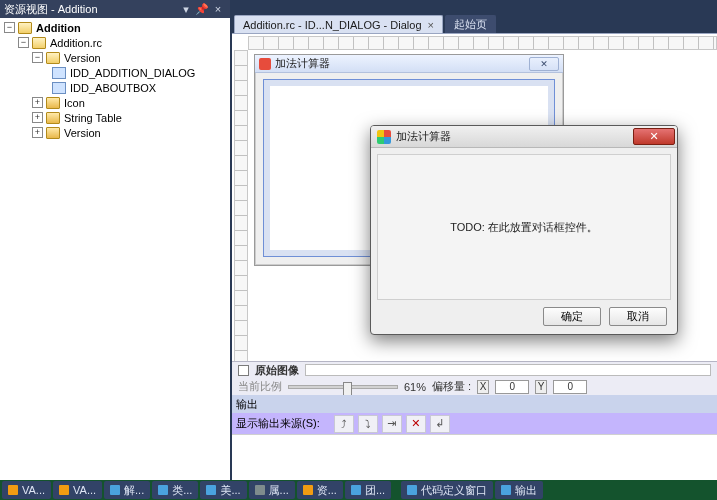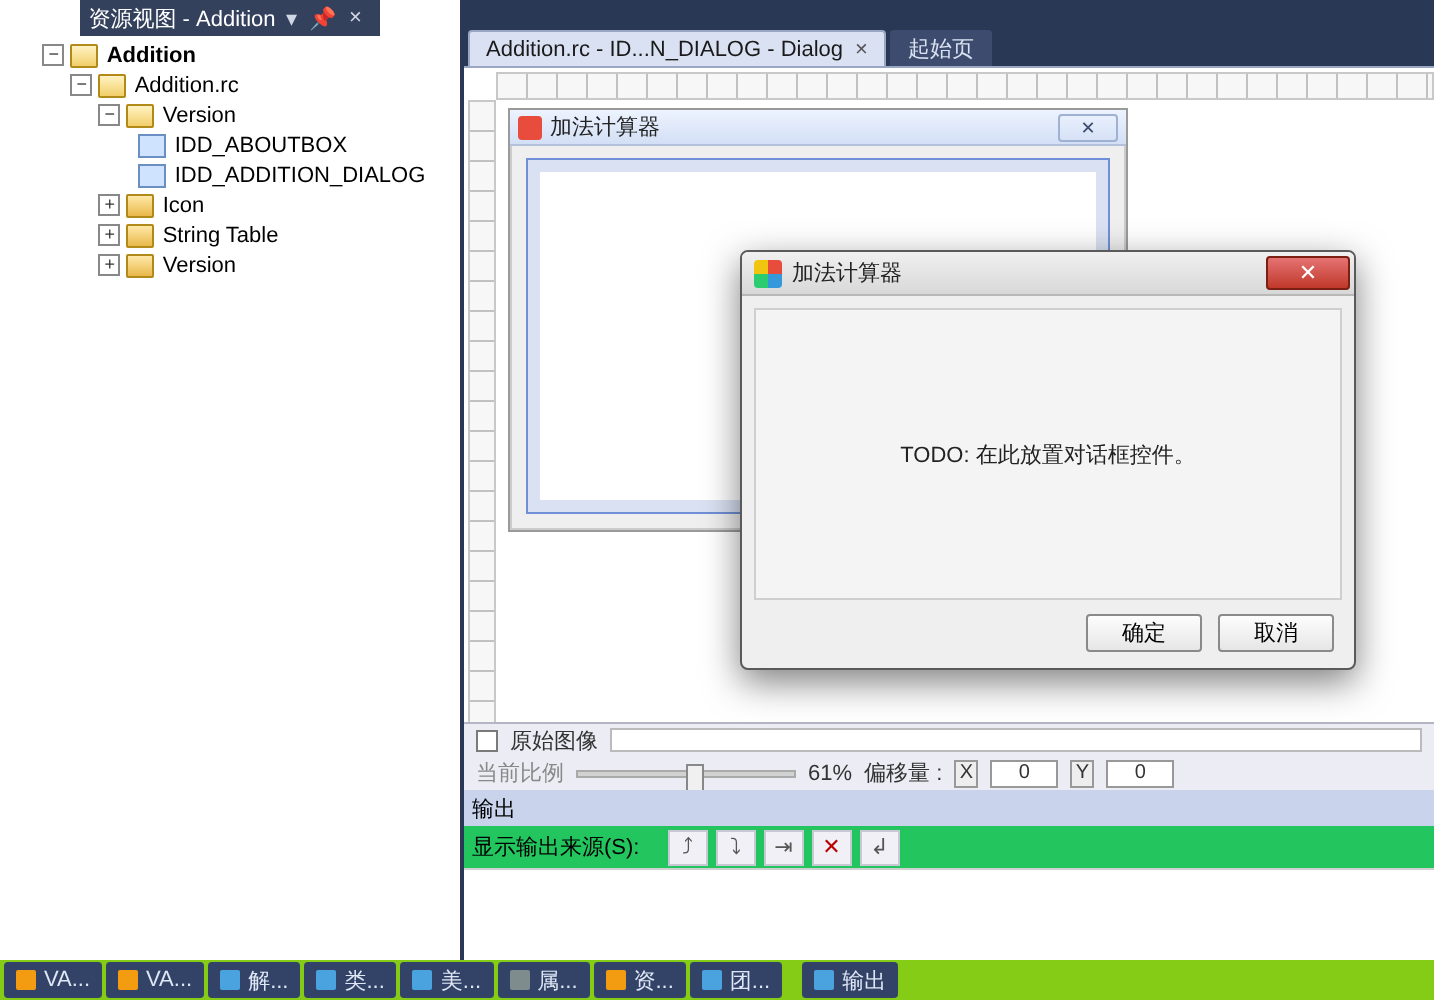--- a/index.html
+++ b/index.html
@@ -4,21 +4,21 @@
 <style>
   * { box-sizing: border-box; margin: 0; padding: 0; font-family: "Segoe UI", Tahoma, sans-serif; font-size: 11px; }
   body { width: 717px; height: 500px; background: #293955; overflow: hidden; position: relative; }
 
   
   .pane-header { height: 18px; background: #34415d; color: #fff; display: flex; align-items: center; padding: 0 4px; }
   .pane-header .title { flex: 1; }
   .pane-header .btn { width: 16px; height: 14px; display: flex; align-items: center; justify-content: center; cursor: pointer; color: #cfd6e4; }
 
   
-  .resource-pane { position: absolute; left: 0; top: 0; width: 230px; height: 480px; background: #fff; display: flex; flex-direction: column; align-items: center; }
+  .resource-pane { position: absolute; left: 0; top: 0; width: 230px; height: 480px; background: #fff; display: flex; flex-direction: column; }
   .tree { flex: 1; overflow: auto; padding: 2px 0 0 2px; color: #000; }
   .tree .row { display: flex; align-items: center; height: 15px; white-space: nowrap; cursor: default; }
   .tree .exp { width: 11px; height: 11px; border: 1px solid #888; margin-right: 3px; display: flex; align-items: center; justify-content: center; font-size: 9px; line-height: 1; color: #333; background: #fff; cursor: pointer; }
   .tree .ico { width: 14px; height: 12px; margin-right: 4px; display: inline-flex; align-items: center; justify-content: center; }
   .tree .bold { font-weight: 700; }
   .folder-closed { background: linear-gradient(#ffe9a8,#e8b84a); border: 1px solid #b28a1a; border-radius: 1px; }
   .folder-open { background: linear-gradient(#fff2c2,#f2cf6a); border: 1px solid #b28a1a; border-radius: 1px; }
   .dlg-ico { background: #cfe3ff; border: 1px solid #6b8fc2; }
 
   
@@ -47,27 +47,27 @@
   .strip-row { height:17px; display:flex; align-items:center; gap:6px; padding:0 6px; color:#333; }
   .chk { width:11px; height:11px; border:1px solid #7a7a7a; background:#fff; cursor:pointer; }
   .slider { flex: 0 0 110px; height:4px; background:#d2d2d2; border:1px solid #aaa; position:relative; }
   .slider::after { content:""; position:absolute; left:50%; top:-4px; width:7px; height:12px; background:#f0f0f0; border:1px solid #888; }
   .numbox { width:34px; height:14px; border:1px solid #999; background:#fff; text-align:center; font-size:10px; }
   .axis-lbl { width:12px; height:14px; border:1px solid #999; background:#eee; text-align:center; font-size:10px; }
 
   
   .output-pane { position:absolute; left:232px; right:0; top:395px; height:85px; background:#fff; display:flex; flex-direction:column; }
   .output-pane .pane-header { background:#c9d3ec; color:#000; }
-  .out-toolbar { height:22px; display:flex; align-items:center; gap:4px; padding:0 4px; border-bottom:1px solid #d0d0d0; background:#22c55e; }
+  .out-toolbar { height:22px; display:flex; align-items:center; gap:4px; padding:0 4px; border-bottom:1px solid #d0d0d0; background:#c4b5fd; }
   .out-toolbar select { height:18px; width:158px; font-size:11px; border:1px solid #9aa6c2; background:#fff; }
   .out-toolbar .tb { width:20px; height:18px; border:1px solid #c8c8d4; background:#f0f0f6; display:flex; align-items:center; justify-content:center; cursor:pointer; color:#555; }
   .out-body { flex:1; background:#fff; }
 
   
-  .statusbar { position:absolute; left:0; right:0; bottom:0; height:20px; background:#84cc16; display:flex; align-items:center; padding:0 0 0 2px; gap:2px; }
+  .statusbar { position:absolute; left:0; right:0; bottom:0; height:20px; background:#14532d; display:flex; align-items:center; padding:0 0 0 2px; gap:2px; }
   .statusbar .cell { height:18px; background:#324367; color:#dfe6f5; display:flex; align-items:center; padding:0 6px; gap:4px; border-radius:2px; cursor:pointer; font-size:10px; }
   .statusbar .cell .dot { width:10px; height:10px; border-radius:1px; }
 
   
   .run-dialog { position:absolute; left:370px; top:125px; width:308px; height:210px; background:#efefef; border:1px solid #5a5a5a; box-shadow:0 6px 18px rgba(0,0,0,.5); z-index:50; border-radius:4px; overflow:hidden;}
   .rd-titlebar { height:22px; background:linear-gradient(#f0f0f0,#d8d8d8); border-bottom:1px solid #b8b8b8; display:flex; align-items:center; padding:0 2px 0 6px; }
   .rd-titlebar .ico { width:14px;height:14px; margin-right:5px; }
   .rd-titlebar .ttl { flex:1; color:#222; }
   .rd-titlebar .close { width:42px; height:17px; background:linear-gradient(#e57373,#c0392b); border:1px solid #7a1f12; border-radius:2px; color:#fff; display:flex; align-items:center; justify-content:center; font-size:11px; cursor:pointer; }
   .rd-body { position:absolute; left:6px; right:6px; top:28px; bottom:34px; background:#f4f4f4; border:1px solid #cfcfcf; display:flex; align-items:center; justify-content:center; color:#222; }
@@ -98,25 +98,25 @@
       <span class="ico folder-open"></span>
       <span>Addition.rc</span>
     </div>
     <div class="row" style="padding-left:30px;">
       <span class="exp">−</span>
       <span class="ico folder-open"></span>
       <span>Version</span>
     </div>
     <div class="row" style="padding-left:50px;">
       <span class="ico dlg-ico"></span>
-      <span>IDD_ABOUTBOX</span>
+      <span>IDD_ADDITION_DIALOG</span>
     </div>
     <div class="row" style="padding-left:50px;">
       <span class="ico dlg-ico"></span>
-      <span>IDD_ADDITION_DIALOG</span>
+      <span>IDD_ABOUTBOX</span>
     </div>
     <div class="row" style="padding-left:30px;">
       <span class="exp">+</span>
       <span class="ico folder-closed"></span>
       <span>Icon</span>
     </div>
     <div class="row" style="padding-left:30px;">
       <span class="exp">+</span>
       <span class="ico folder-closed"></span>
       <span>String Table</span>
@@ -149,21 +149,21 @@
         <span>加法计算器</span>
         <span class="sp"></span>
         <span class="cbtn">✕</span>
       </div>
       <div class="dd-body"></div>
     </div>
 
     <div class="editor-strip">
       <div class="strip-row">
         <span class="chk"></span>
-        <span style="flex:0 0 auto;">原始图像</span>
+        <span style="flex:0 0 auto;font-weight:bold;">原始图像</span>
         <div style="flex:1;height:12px;border:1px solid #bbb;background:#fff;"></div>
       </div>
       <div class="strip-row">
         <span style="color:#888;">当前比例</span>
         <div class="slider"></div>
         <span>61%</span>
         <span>偏移量 : </span>
         <span class="axis-lbl">X</span>
         <span class="numbox">0</span>
         <span class="axis-lbl">Y</span>
@@ -237,15 +237,19 @@
       <span class="dot" style="background:#f39c12"></span>
       <span>资...</span>
     </div>
   <div class="cell">
       <span class="dot" style="background:#4aa3df"></span>
       <span>团...</span>
     </div>
   <div style="width:6px;"></div>
   <div class="cell">
       <span class="dot" style="background:#4aa3df"></span>
+      <span>代码定义窗口</span>
+    </div>
+  <div class="cell">
+      <span class="dot" style="background:#4aa3df"></span>
       <span>输出</span>
     </div>
 </div>
 
 </body></html>

